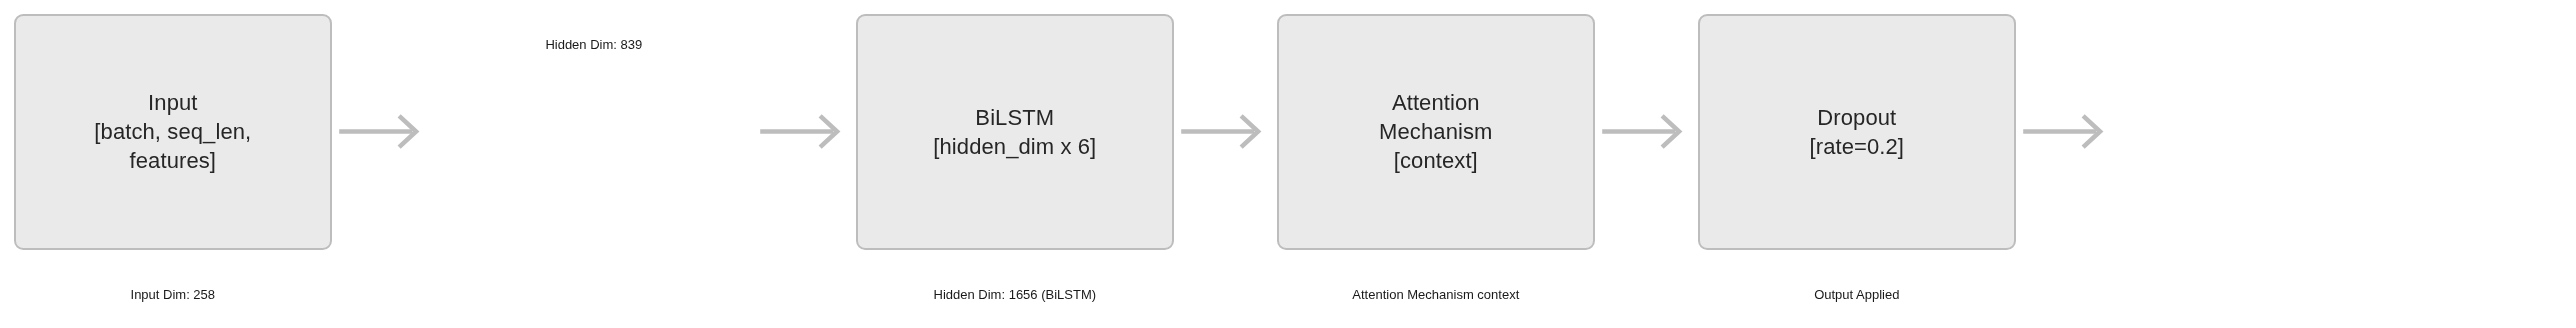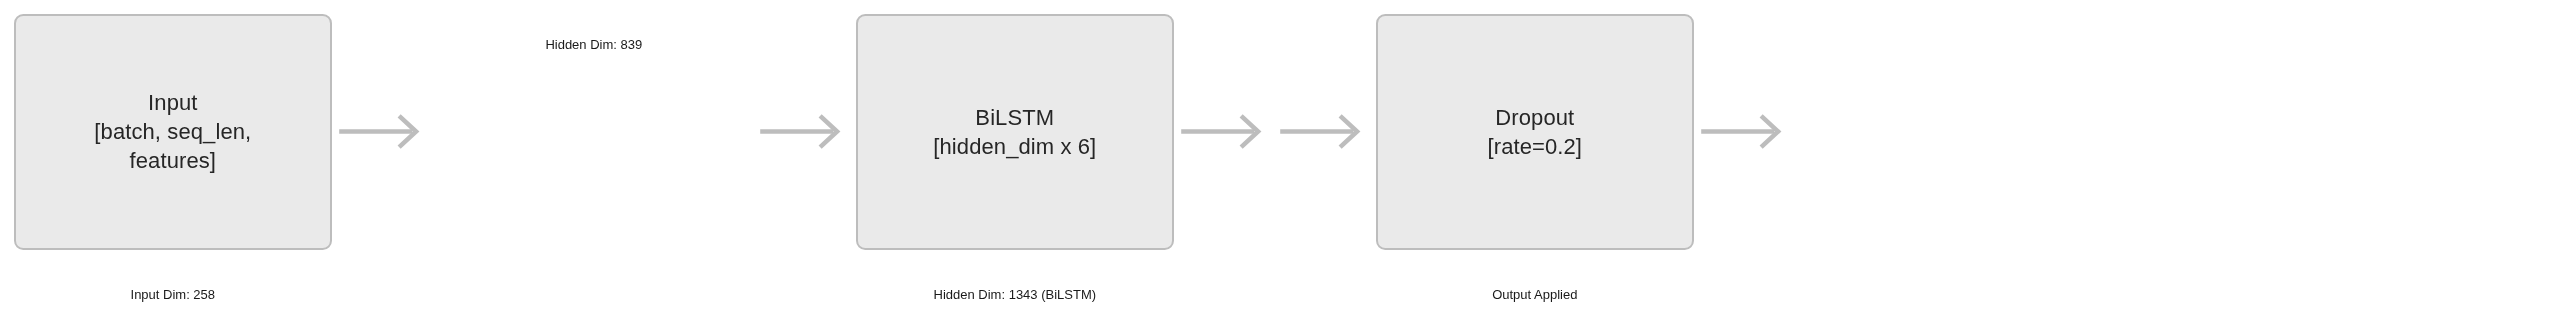--- a/index.html
+++ b/index.html
@@ -125,30 +125,38 @@
         <line x1="0" y1="33" x2="112" y2="33" stroke="#bdbdbd" stroke-width="7" stroke-linecap="butt"></line>
         <polyline points="92,9 118,33 92,57" fill="none" stroke="#bdbdbd" stroke-width="7" stroke-linecap="butt" stroke-linejoin="miter"></polyline>
       </svg>
     </div>
 
     <div class="node-group">
       <div class="node-box">
         <div class="node-label">BiLSTM
 [hidden_dim x 6]</div>
       </div>
-      <div class="node-caption">Hidden Dim: 1343 (BiLSTM)</div>
+      <div class="node-caption">Hidden Dim: 1656 (BiLSTM)</div>
     </div>
 
     <div class="arrow-group">
       <svg class="arrow-svg" viewBox="0 0 136 66">
         <line x1="0" y1="33" x2="112" y2="33" stroke="#bdbdbd" stroke-width="7" stroke-linecap="butt"></line>
         <polyline points="92,9 118,33 92,57" fill="none" stroke="#bdbdbd" stroke-width="7" stroke-linecap="butt" stroke-linejoin="miter"></polyline>
       </svg>
     </div>
 
+    <div class="node-group">
+      <div class="node-box">
+        <div class="node-label">Attention
+Mechanism
+[context]</div>
+      </div>
+      <div class="node-caption">Attention Mechanism context</div>
+    </div>
 
     <div class="arrow-group">
       <svg class="arrow-svg" viewBox="0 0 136 66">
         <line x1="0" y1="33" x2="112" y2="33" stroke="#bdbdbd" stroke-width="7" stroke-linecap="butt"></line>
         <polyline points="92,9 118,33 92,57" fill="none" stroke="#bdbdbd" stroke-width="7" stroke-linecap="butt" stroke-linejoin="miter"></polyline>
       </svg>
     </div>
 
     <div class="node-group">
       <div class="node-box">

